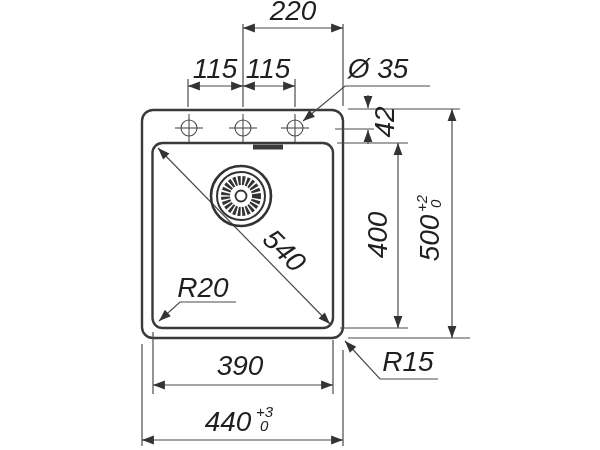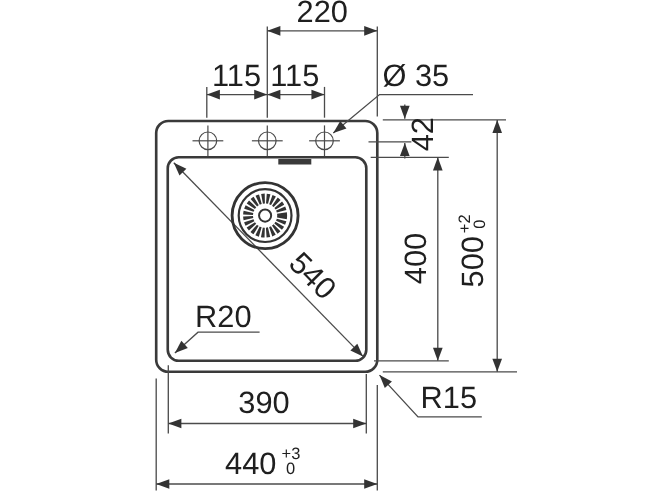--- a/index.html
+++ b/index.html
@@ -2,21 +2,21 @@
 <html style="--line: #3a3a3a; --dim: #4b4b4b; --text: #1f1f1f; --bg: #ffffff;"><head>
 <meta charset="utf-8">
 <style>
   :root{
     --line:#3a3a3a;
     --dim:#4b4b4b;
     --text:#1f1f1f;
     --bg:#ffffff;
   }
   html,body{margin:0;padding:0;background:var(--bg);}
-  .stage{position:relative;width:512px;height:450px;background:var(--bg);overflow:hidden;}
+  .stage{position:relative;width:512px;height:450px;background:var(--bg);overflow:hidden;font-style:italic;}
   svg{display:block;}
   .outline{fill:none;stroke:var(--line);stroke-width:2.4;}
   .sinkfill{fill:var(--bg);stroke:var(--line);stroke-width:2.4;}
   .dim{fill:none;stroke:var(--dim);stroke-width:1.2;}
   .thin{fill:none;stroke:var(--dim);stroke-width:1.1;}
   .drain{fill:none;stroke:#333;}
   text{
     font-family:"Liberation Sans","DejaVu Sans",sans-serif;
     font-size:28px;
     fill:var(--text);

